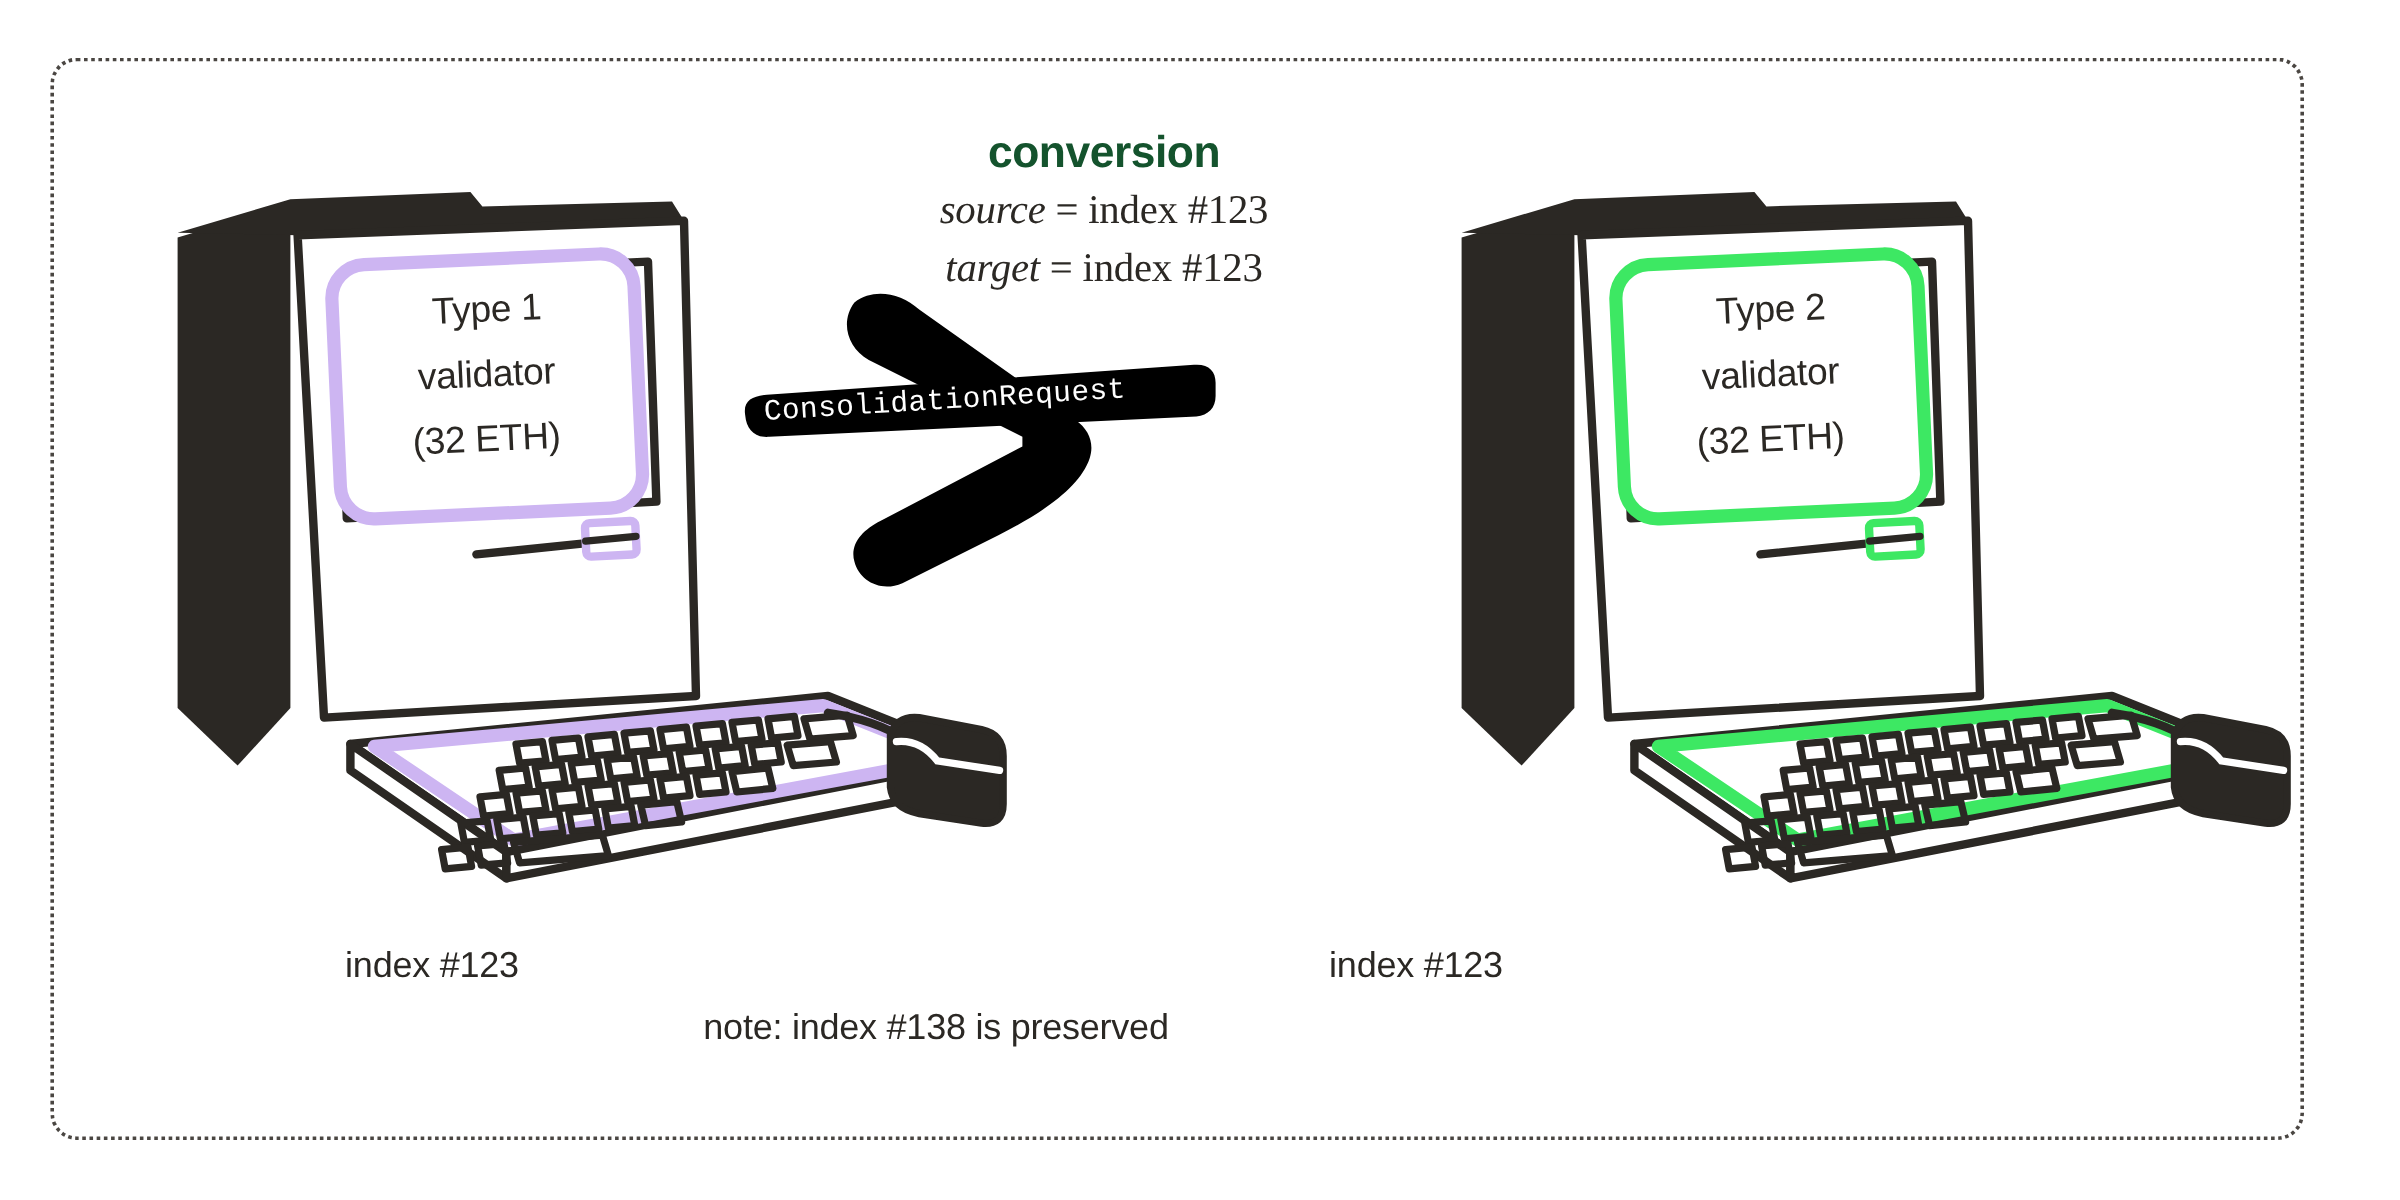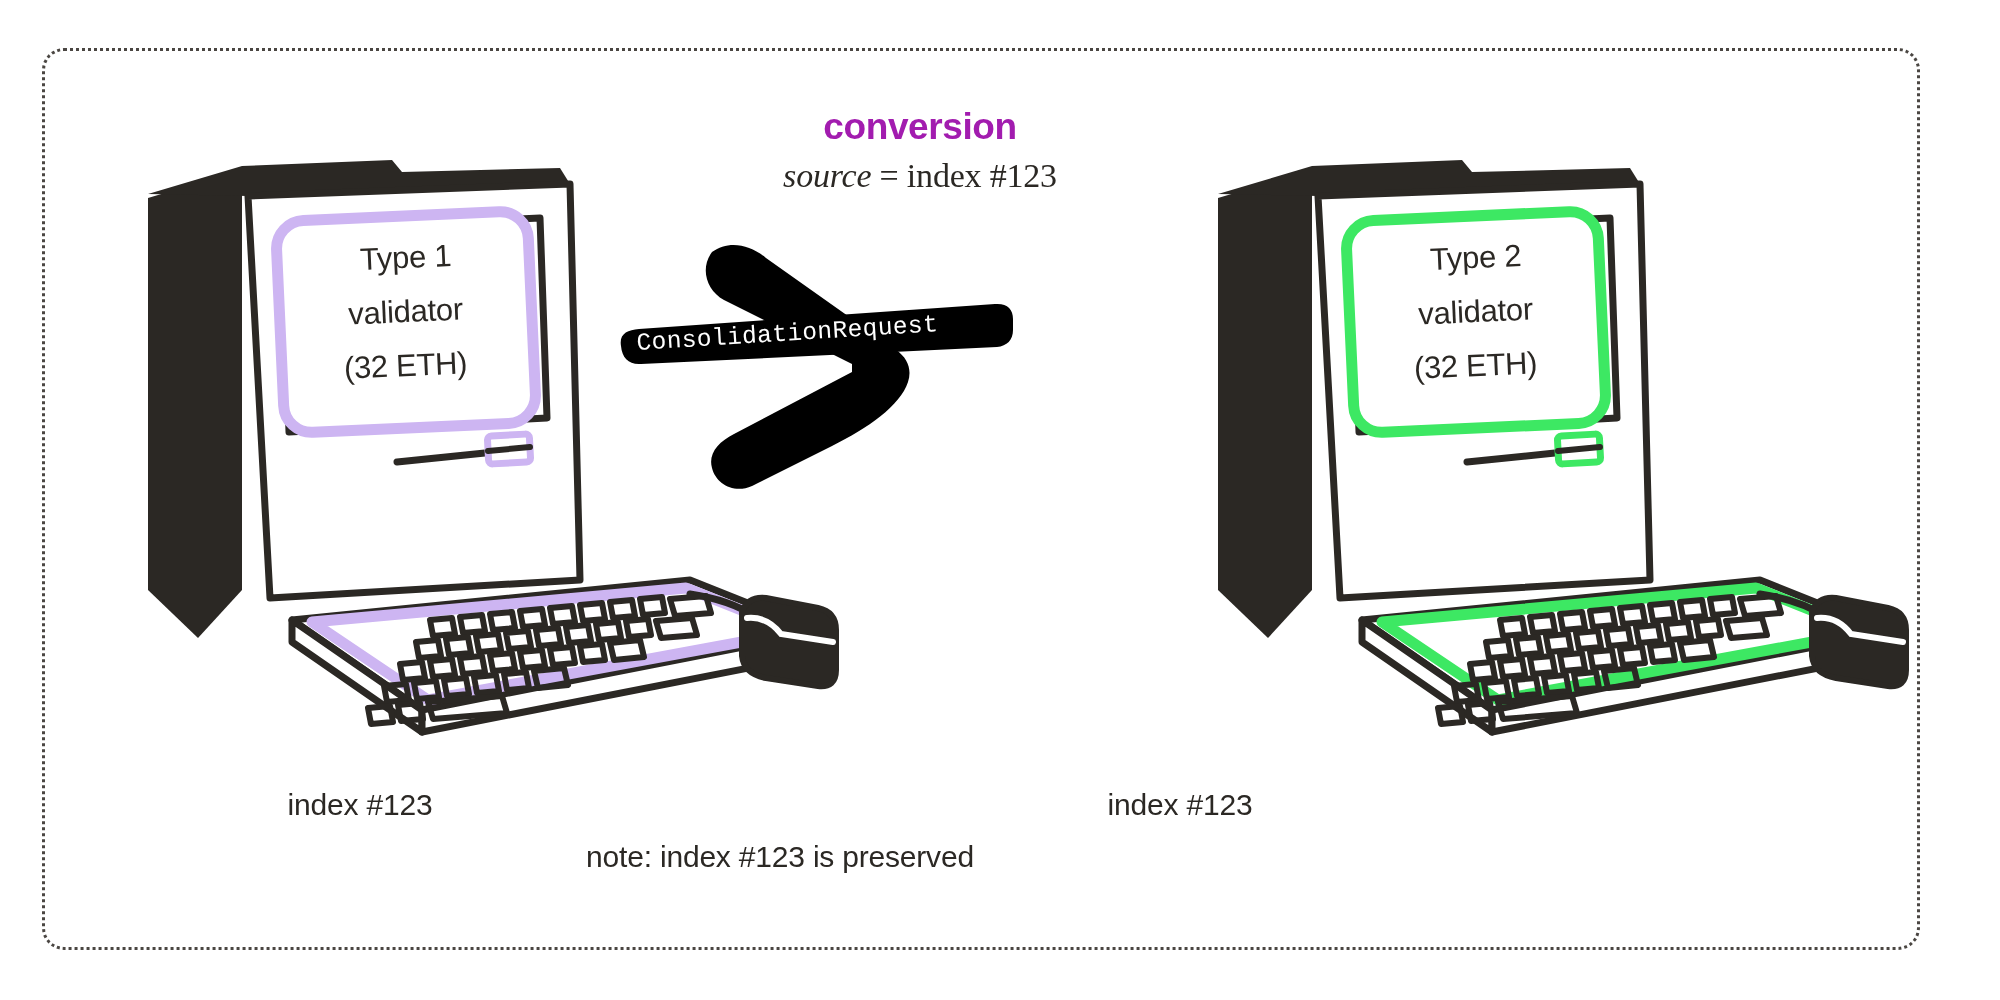--- a/index.html
+++ b/index.html
@@ -42,21 +42,21 @@
     left: 640px;
     top: 108px;
     width: 560px;
     text-align: center;
     line-height: 1.0;
   }
   #conversion-title {
     font-size: 37px;
     font-weight: bold;
     letter-spacing: -0.4px;
-    color: #a21caf;
+    color: #14532d;
     margin-bottom: 14px;
     display: block;
   }
   .param-line {
     font-size: 34px;
     color: #2b2824;
     display: block;
     margin-top: 14px;
     letter-spacing: -0.2px;
     white-space: nowrap;
@@ -140,20 +140,23 @@
 
 <div class="stage">
 
   <div id="conversion-header">
     <span id="conversion-title">conversion</span>
 
     <span class="param-line">
       <span class="param-key">source</span><span> = </span><span>index #123</span>
     </span>
 
+    <span class="param-line">
+      <span class="param-key">target</span><span> = </span><span>index #123</span>
+    </span>
   </div>
 
   <div class="computer" id="computer-left">
     <svg viewBox="0 0 720 640" xmlns="http://www.w3.org/2000/svg">
       <g>
 
         <path d="M 18 48 L 112 20 L 112 440 L 68 488 L 18 440 Z" fill="#2b2824"></path>
 
         <path d="M 18 44 L 112 16 L 262 10 L 272 22 L 430 18 L 440 34 L 118 46 Z" fill="#2b2824"></path>
 
@@ -358,15 +361,15 @@
                L 26 64
                C 14 65, 7 58, 6 46 Z" fill="#000000"></path>
       <text class="banner-label" x="22" y="50" transform="rotate(-3.6 22 50)">ConsolidationRequest</text>
     </svg>
   </div>
 
   <div class="index-caption" id="caption-left">index #123</div>
 
   <div class="index-caption" id="caption-right">index #123</div>
 
-  <div id="note-caption">note: index #123 is preserved</div>
+  <div id="note-caption">note: index #138 is preserved</div>
 
 </div>
 
 </body></html>

